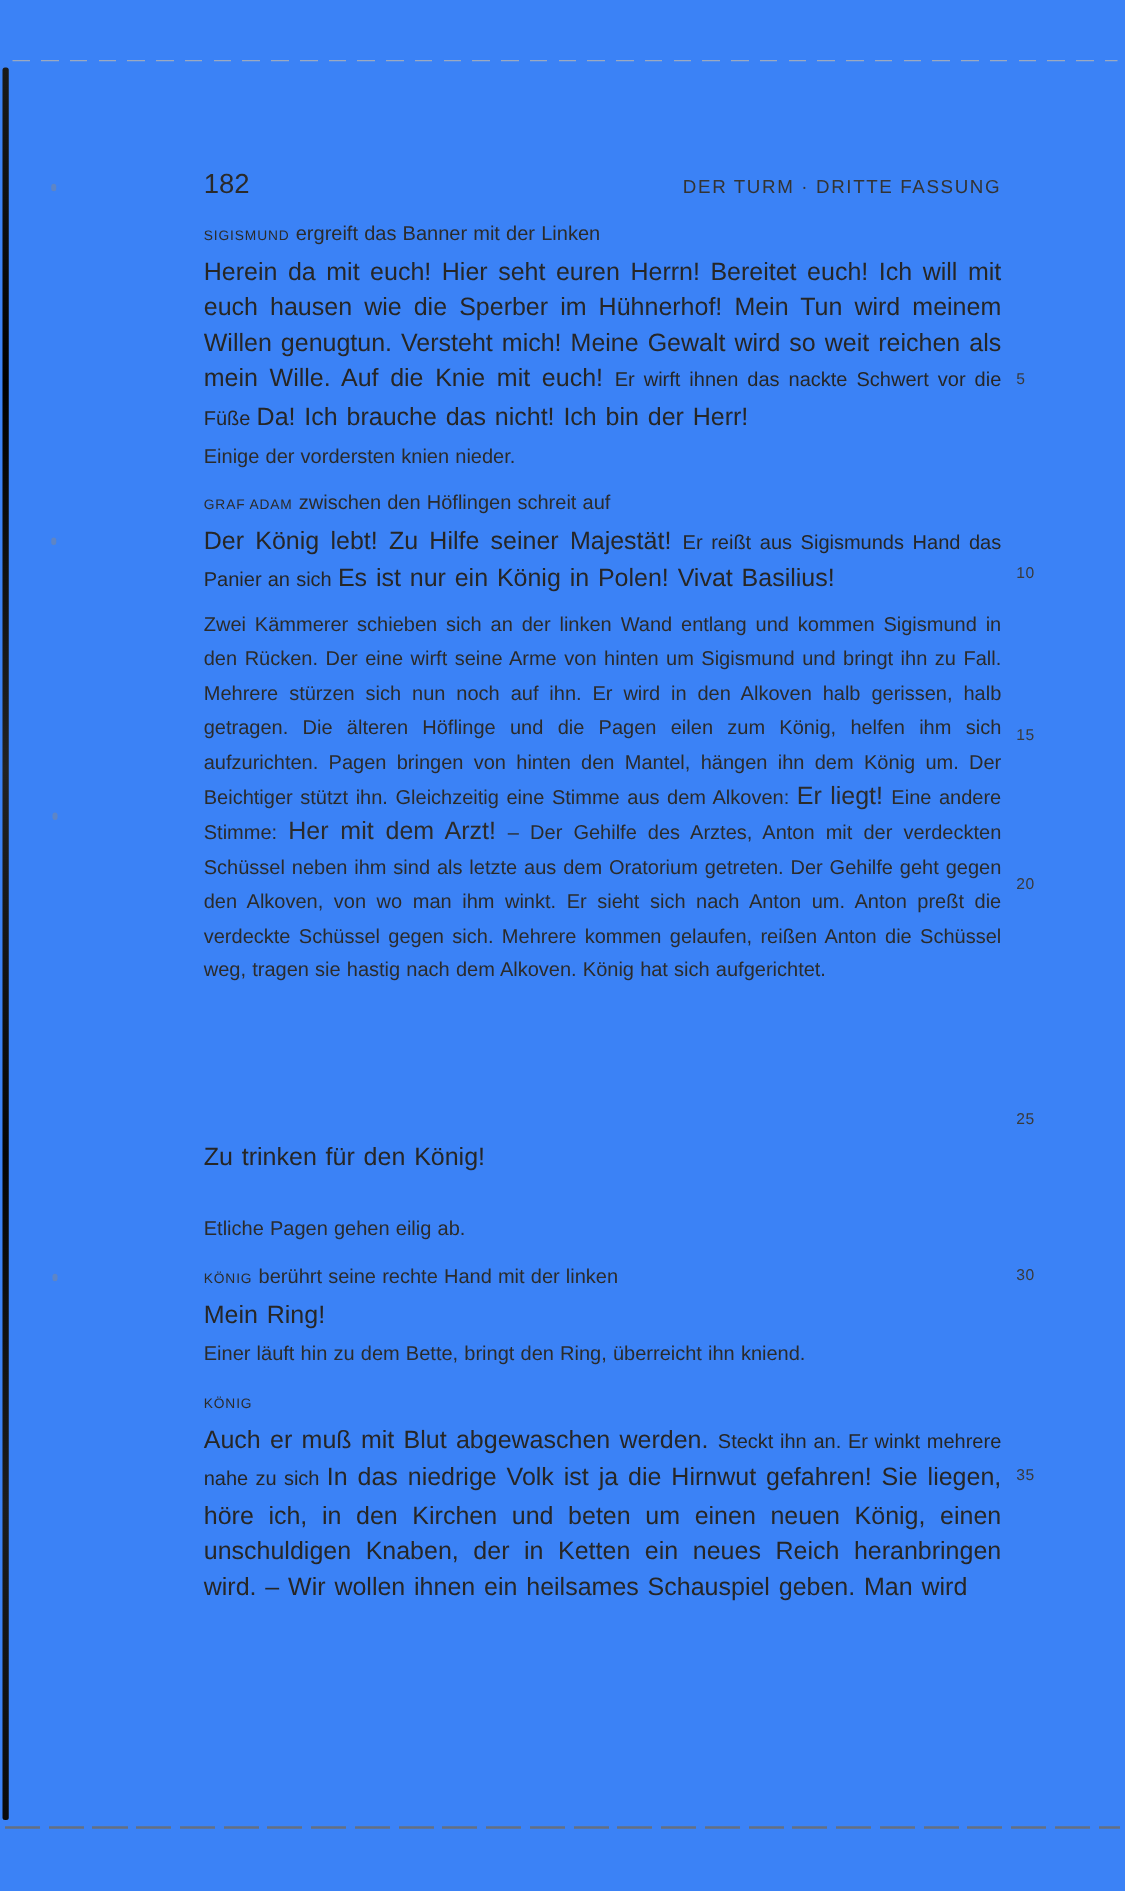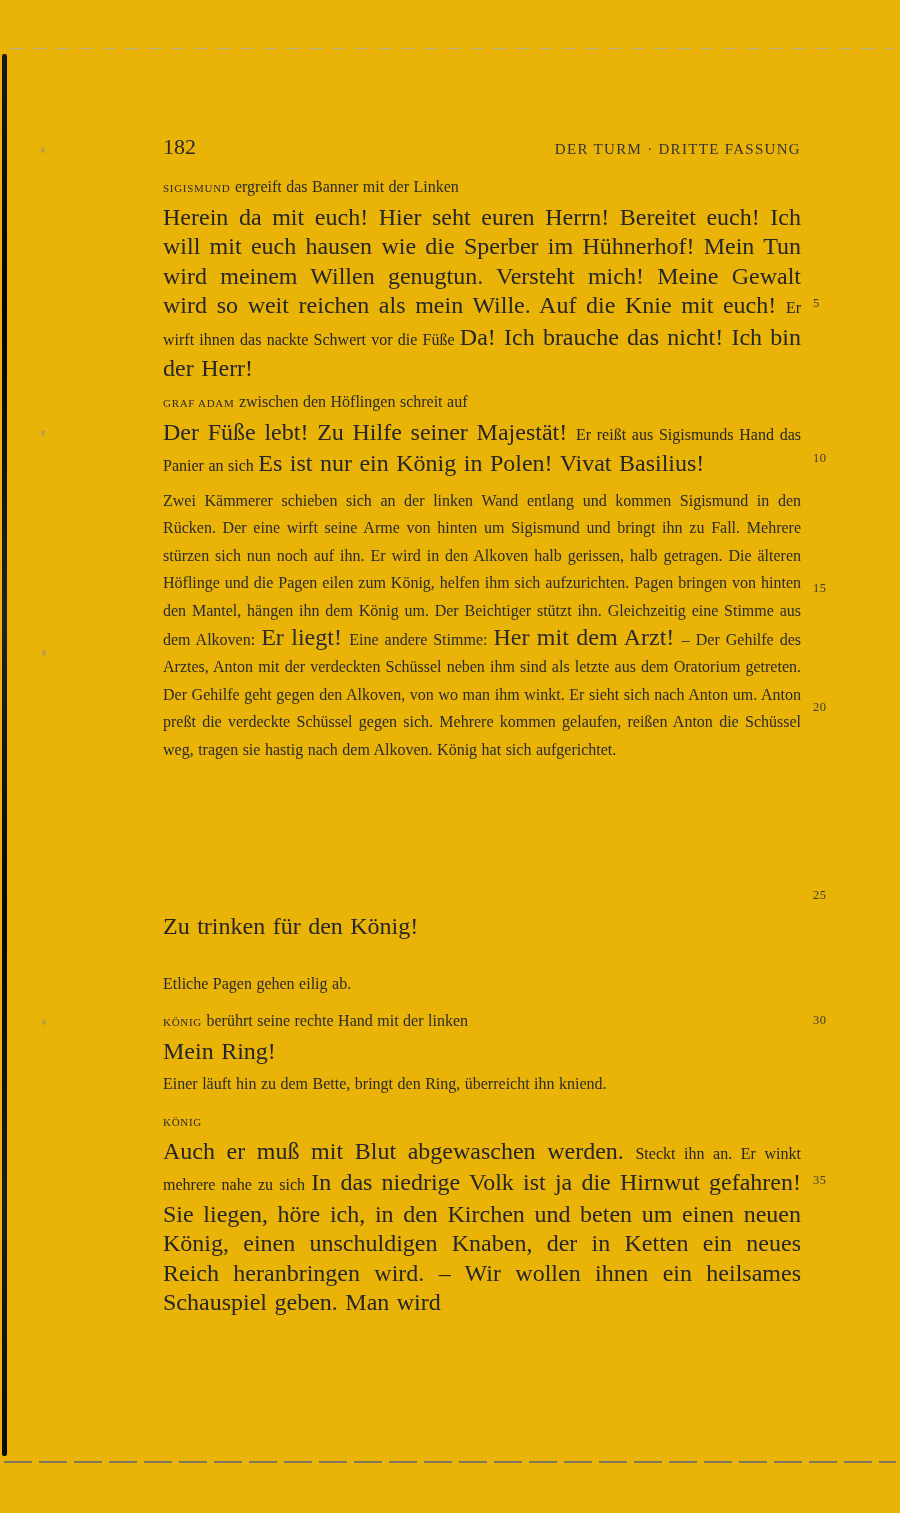--- a/index.html
+++ b/index.html
@@ -1,18 +1,18 @@
 <!DOCTYPE html>
 <html><head>
 <meta charset="utf-8">
 <style>
   html,body{margin:0;padding:0;background:#ffffff;}
   .page{
-    position:relative;width:900px;height:1513px;background:#eab308;
-    font-family:Liberation Serif, serif;color:#262626;
+    position:relative;width:900px;height:1513px;background:#3b82f6;
+    font-family:Liberation Sans, sans-serif;color:#262626;
     overflow:hidden;
   }
   
   .spine{
     position:absolute;left:2px;top:54px;width:5px;height:1402px;
     background:linear-gradient(180deg,#1a1a1a 0%,#000 18%,#222 40%,#050505 62%,#1c1c1c 82%,#0a0a0a 100%);
     border-radius:2px;
   }
   .rule-top{
     position:absolute;top:48px;left:10px;right:6px;height:1px;
@@ -36,21 +36,21 @@
   }
   .pagenum{font-size:22px;color:#2a2a2a;}
   .running{font-size:15px;letter-spacing:1.3px;color:#333;}
   
   .block{position:absolute;left:163px;width:638px;}
   .speech-heading{margin:0;font-size:16.5px;line-height:26px;text-align:left;color:#2b2b2b;}
   .speech-body{margin:2px 0 0;font-size:20px;line-height:28.4px;text-align:justify;hyphens:manual;word-spacing:1.5px;}
   .direction{margin:0;font-size:16.5px;line-height:27.4px;text-align:justify;color:#2b2b2b;}
   .seg-caps{font-size:11px;letter-spacing:.7px;}
   .seg-dir{font-size:16px;word-spacing:.5px;}
-  .seg-spoken{font-size:24px;margin-top:18px;}
+  .seg-spoken{font-size:20px;margin-top:18px;}
   
   .ln{position:absolute;left:813px;font-size:12.5px;color:#3a3a3a;letter-spacing:.5px;}
 </style>
 </head>
 <body>
 
 <div class="page">
 
   <div class="spine"></div>
   <div class="rule-top"></div>
@@ -63,24 +63,27 @@
   <header class="pagehead">
     <span class="pagenum">182</span>
     <span class="running">DER TURM · DRITTE FASSUNG</span>
   </header>
 
   <section class="block" style="top:174px">
     <p class="speech-heading"><span class="seg-caps">SIGISMUND</span><span class="seg-dir"> ergreift das Banner mit der Linken</span></p>
     <p class="speech-body"><span class="seg-spoken">Herein da mit euch! Hier seht euren Herrn! Bereitet euch! Ich will mit euch hausen wie die Sperber im Hühnerhof! Mein Tun wird mei­nem Willen genugtun. Versteht mich! Meine Gewalt wird so weit rei­chen als mein Wille. Auf die Knie mit euch! </span><span class="seg-dir">Er wirft ihnen das nackte Schwert vor die Füße </span><span class="seg-spoken">Da! Ich brauche das nicht! Ich bin der Herr!</span></p>
   </section>
 
+  <section class="block" style="top:352px">
+    <p class="direction"><span class="seg-dir">Einige der vordersten knien nieder.</span></p>
+  </section>
 
   <section class="block" style="top:389px">
     <p class="speech-heading"><span class="seg-caps">GRAF ADAM</span><span class="seg-dir"> zwischen den Höflingen schreit auf</span></p>
-    <p class="speech-body"><span class="seg-spoken">Der Füße lebt! Zu Hilfe seiner Majestät! </span><span class="seg-dir">Er reißt aus Sigismunds Hand das Panier an sich </span><span class="seg-spoken">Es ist nur ein König in Polen! Vivat Basilius!</span></p>
+    <p class="speech-body"><span class="seg-spoken">Der König lebt! Zu Hilfe seiner Majestät! </span><span class="seg-dir">Er reißt aus Sigismunds Hand das Panier an sich </span><span class="seg-spoken">Es ist nur ein König in Polen! Vivat Basilius!</span></p>
   </section>
 
   <section class="block" style="top:487px">
     <p class="direction"><span class="seg-dir">Zwei Kämmerer schieben sich an der linken Wand entlang und kommen Sigismund in den Rücken. Der eine wirft seine Arme von hinten um Sigismund und bringt ihn zu Fall. Mehrere stürzen sich nun noch auf ihn. Er wird in den Alkoven halb gerissen, halb getragen. Die älteren Höflinge und die Pagen eilen zum König, helfen ihm sich aufzurichten. Pagen bringen von hinten den Mantel, hängen ihn dem König um. Der Beichtiger stützt ihn. Gleichzeitig eine Stimme aus dem Alkoven: </span><span class="seg-spoken">Er liegt! </span><span class="seg-dir">Eine andere Stimme: </span><span class="seg-spoken">Her mit dem Arzt! </span><span class="seg-dir">– Der Gehilfe des Arztes, Anton mit der verdeckten Schüssel neben ihm sind als letzte aus dem Oratorium getreten. Der Gehilfe geht gegen den Alkoven, von wo man ihm winkt. Er sieht sich nach Anton um. Anton preßt die verdeckte Schüssel gegen sich. Mehrere kommen gelaufen, reißen Anton die Schüssel weg, tragen sie hastig nach dem Alkoven. König hat sich aufgerichtet.</span></p>
   </section>
 
   <section class="block" style="top:761px">
   </section>
 
   <section class="block" style="top:910px">

